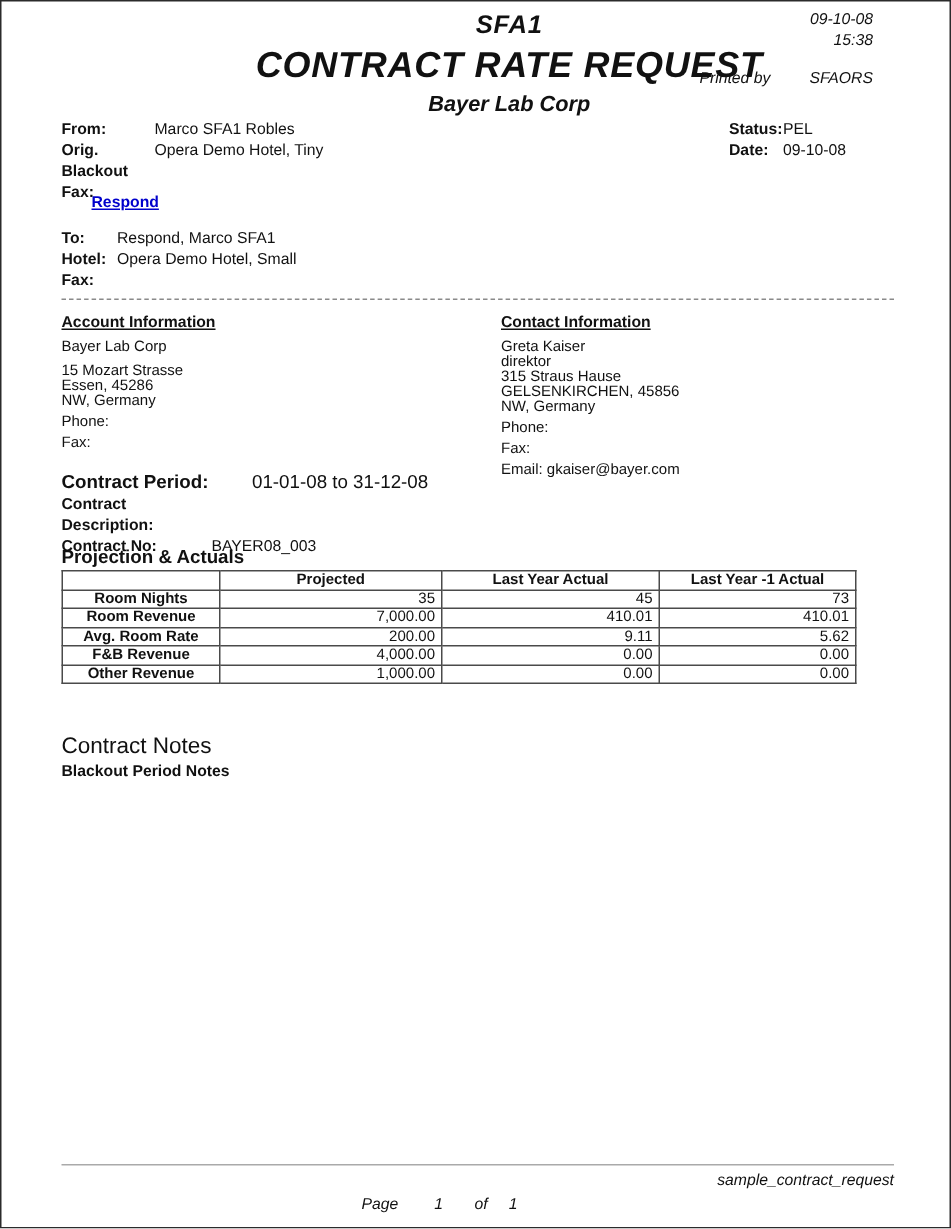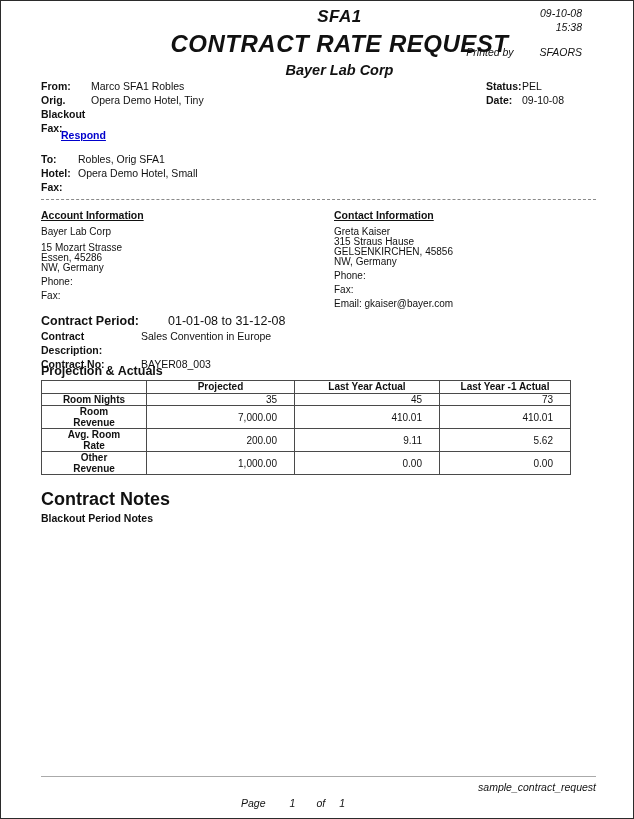--- a/index.html
+++ b/index.html
@@ -17,21 +17,21 @@
   .title-comp  { font-size: 14.5px; font-weight: bold; font-style: italic; margin-top: 4px; }
   .hdr-right { position: absolute; top: 5px; right: 51px; text-align: right;
                font-style: italic; font-size: 10.5px; }
   .hdr-right .line { line-height: 14px; }
   .printed-row { display: flex; justify-content: flex-end; gap: 26px; margin-top: 12px; }
 
   
   .kv-row { display: flex; line-height: 14px; font-size: 10.5px; }
   .kv-label { font-weight: bold; flex: 0 0 auto; }
   .from-block { position: absolute; top: 78px; left: 40px; }
-  .from-block .kv-label { width: 50px; }
+  .from-block .kv-label { width: 62px; }
   .status-block { position: absolute; top: 78px; left: 485px; }
   .status-block .kv-label { width: 36px; }
   .to-block { position: absolute; top: 151px; left: 40px; }
   .to-block .kv-label { width: 37px; }
 
   .respond { position: absolute; top: 128px; left: 40px; font-size: 10.5px;
              font-weight: bold; color: #0000cc; text-decoration: underline; cursor: pointer; padding-left: 20px; }
 
   .divider { position: absolute; top: 198px; left: 40px; width: 555px;
              border-top: 1px dashed #8a8a8a; }
@@ -48,31 +48,31 @@
   .contract-fields { position: absolute; top: 313px; left: 40px; }
   .cf-row { display: flex; }
   .cf-big { font-size: 12.5px; line-height: 15px; gap: 27px; }
   .cf-sm  { font-size: 10.5px; line-height: 14px; }
   .cf-label { font-weight: bold; width: 100px; flex: 0 0 auto; }
 
   
   .proj-heading { position: absolute; top: 363px; left: 40px; font-size: 12.5px; font-weight: bold; }
   table.proj { position: absolute; top: 379px; left: 40px; width: 529px;
                border-collapse: collapse; font-size: 10px; table-layout: fixed; }
-  table.proj th, table.proj td { border: 1px solid #4a4a4a; padding: 0 17px; height: 12.5px; }
+  table.proj th, table.proj td { border: 1px solid #4a4a4a; padding: 0 4px; height: 12.5px; }
   table.proj col.c1 { width: 105px; }
   table.proj col.c2 { width: 148px; }
   table.proj col.c3 { width: 145px; }
   table.proj col.c4 { width: 131px; }
   table.proj th { font-weight: bold; text-align: center; }
   table.proj td.num { text-align: right; }
 
   
   .notes { position: absolute; top: 488px; left: 40px; }
-  .notes-heading { font-size: 18px; font-weight: bold; }
+  .notes-heading { font-size: 15px; font-weight: normal; }
   .notes-sub { font-size: 10.5px; font-weight: bold; margin-top: 2px; }
   .notes-text { font-size: 10.5px; margin-top: 3px; padding-left: 17px; }
 
   
   .footer-line { position: absolute; top: 775px; left: 40px; width: 555px; border-top: 1px solid #aaa; }
   .footer-row { position: absolute; top: 780px; left: 40px; width: 555px;
                 font-size: 10.5px; font-style: italic; }
   .page-nums { position: absolute; left: 200px; top: 16px; display: flex; }
   .page-nums span { display: inline-block; }
   .pn-gap1 { margin-left: 24px; } .pn-gap2 { margin-left: 21px; } .pn-gap3 { margin-left: 14px; }
@@ -121,21 +121,21 @@
       <span class="kv-label">Date:</span>
       <span>09-10-08</span>
     </div>
   </div>
 
   <a class="respond">Respond</a>
 
   <div class="to-block">
     <div class="kv-row">
       <span class="kv-label">To:</span>
-      <span>Robles, Orig SFA1</span>
+      <span>Respond, Marco SFA1</span>
     </div>
     <div class="kv-row">
       <span class="kv-label">Hotel:</span>
       <span>Opera Demo Hotel, Small</span>
     </div>
     <div class="kv-row">
       <span class="kv-label">Fax:</span>
       <span></span>
     </div>
   </div>
@@ -148,36 +148,36 @@
     <div class="gap-sm">15 Mozart Strasse</div>
     <div>Essen, 45286</div>
     <div>NW, Germany</div>
     <div class="gap-xs">Phone:</div>
     <div class="gap-xs">Fax:</div>
   </div>
 
   <div class="info-col info-contact">
     <div class="info-heading">Contact Information</div>
     <div>Greta Kaiser</div>
+    <div>direktor</div>
     <div>315 Straus Hause</div>
     <div>GELSENKIRCHEN, 45856</div>
     <div>NW, Germany</div>
     <div class="gap-xs">Phone:</div>
     <div class="gap-xs">Fax:</div>
     <div class="gap-xs">Email: gkaiser@bayer.com</div>
   </div>
 
   <div class="contract-fields">
     <div class="cf-row cf-big">
       <span class="cf-label">Contract Period:</span>
       <span>01-01-08 to 31-12-08</span>
     </div>
     <div class="cf-row cf-sm">
       <span class="cf-label">Contract Description:</span>
-      <span>Sales Convention in Europe</span>
     </div>
     <div class="cf-row cf-sm">
       <span class="cf-label">Contract No:</span>
       <span>BAYER08_003</span>
     </div>
   </div>
 
   <div class="proj-heading">Projection &amp; Actuals</div>
   <table class="proj">
     <colgroup>
@@ -207,20 +207,26 @@
         <td class="num">410.01</td>
         <td class="num">410.01</td>
       </tr>
       <tr>
         <th>Avg. Room Rate</th>
         <td class="num">200.00</td>
         <td class="num">9.11</td>
         <td class="num">5.62</td>
       </tr>
       <tr>
+        <th>F&amp;B Revenue</th>
+        <td class="num">4,000.00</td>
+        <td class="num">0.00</td>
+        <td class="num">0.00</td>
+      </tr>
+      <tr>
         <th>Other Revenue</th>
         <td class="num">1,000.00</td>
         <td class="num">0.00</td>
         <td class="num">0.00</td>
       </tr>
     </tbody>
   </table>
 
   <div class="notes">
     <div class="notes-heading">Contract Notes</div>

